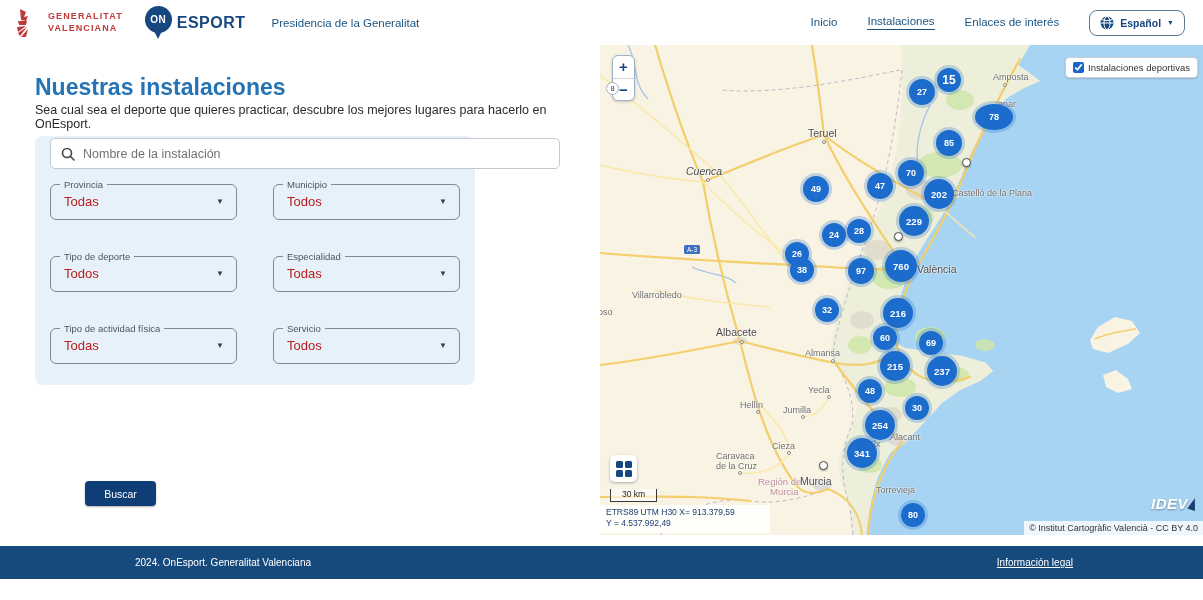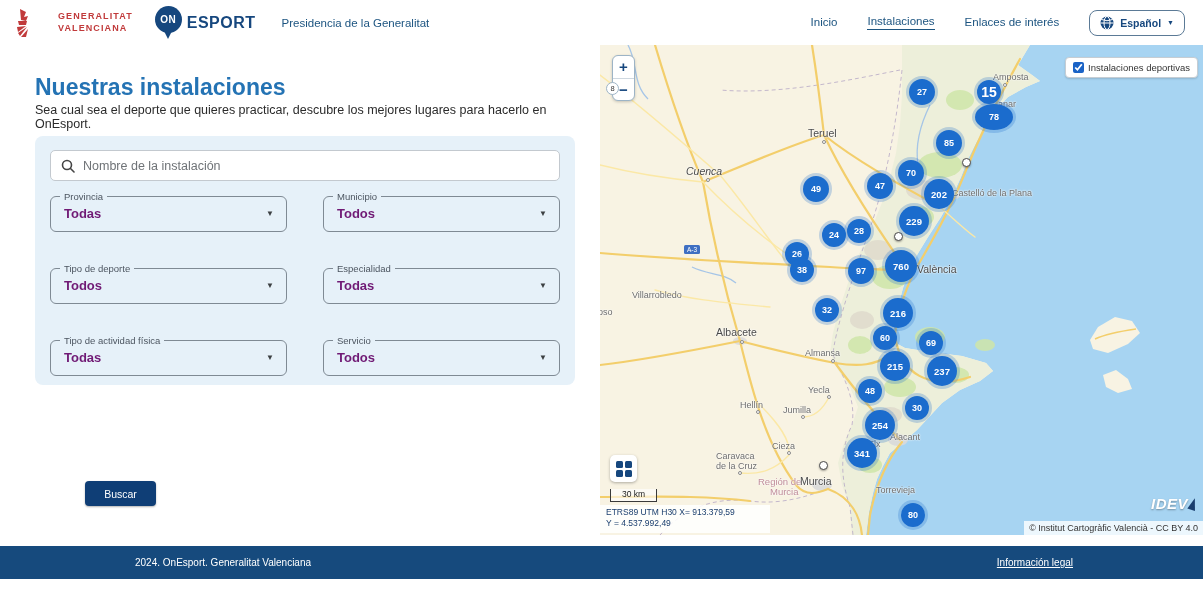--- a/index.html
+++ b/index.html
@@ -1,46 +1,46 @@
 <!DOCTYPE html>
 <html><head>
 <meta charset="utf-8">
 <style>
   * { margin:0; padding:0; box-sizing:border-box; }
   html,body { width:1203px; height:600px; background:#fff; font-family:"Liberation Sans", sans-serif; overflow:hidden; }
   .page { position:relative; width:1203px; height:600px; background:#fff; }
 
   
   .header { position:absolute; top:0; left:0; width:1203px; height:45px; background:#fff; display:flex; align-items:center; z-index:30; }
-  .brand { display:flex; align-items:center; gap:20px; margin-left:14px; }
+  .brand { display:flex; align-items:center; gap:10px; margin-left:14px; }
   .gva-text { color:#c13a3b; font-weight:700; font-size:9px; letter-spacing:1.1px; line-height:1.25; }
   .onesport { display:flex; align-items:center; gap:5px; margin-left:22px; }
   .on-balloon { position:relative; width:27px; height:34px; }
   .on-circle { width:27px; height:27px; border-radius:50%; background:#16477e; color:#fff; font-weight:800; font-size:10px; display:flex; align-items:center; justify-content:center; letter-spacing:.5px; }
   .on-tail { position:absolute; left:9px; top:25px; width:0; height:0; border-left:4.5px solid transparent; border-right:4.5px solid transparent; border-top:8px solid #16477e; }
   .esport-word { color:#16477e; font-weight:800; font-size:16px; letter-spacing:.5px; }
   .header-sub { margin-left:26px; color:#1c5480; font-size:11.5px; }
   .header-nav { margin-left:auto; display:flex; align-items:center; gap:30px; margin-right:18px; }
   .nav-link { color:#1c5480; font-size:11.5px; text-decoration:none; cursor:pointer; padding-bottom:2px; }
   .nav-link.active { border-bottom:1.5px solid #1c5480; }
   .lang-btn { display:flex; align-items:center; gap:6px; border:1px solid #5b7a96; border-radius:8px; padding:5px 10px; background:#fff; cursor:pointer; color:#16477e; font-size:10.5px; font-weight:600; }
   .lang-caret { font-size:7px; color:#16477e; }
 
   
   .page-title { position:absolute; left:35px; top:74px; color:#2473b4; font-size:23px; font-weight:700; }
   .page-subtitle { position:absolute; left:35px; top:103px; width:545px; color:#2b2b2b; font-size:12.5px; }
-  .filter-panel { position:absolute; left:35px; top:136px; width:540px; height:249px; background:#e6f1f9; border-radius:8px; padding:14px 15px; }
+  .filter-panel { position:absolute; left:35px; top:136px; width:440px; height:249px; background:#e6f1f9; border-radius:8px; padding:2px 15px; }
   .search-box { position:relative; width:510px; height:31px; background:#fff; border:1px solid #c3c9cf; border-radius:5px; display:flex; align-items:center; }
   .search-icon { margin:0 8px 0 10px; display:flex; }
   .search-input { border:none; outline:none; background:transparent; font-size:12.5px; color:#333; width:440px; font-family:"Liberation Sans", sans-serif; }
   .search-input::placeholder { color:#6f7377; }
   .filters-grid { display:grid; grid-template-columns:1fr 1fr; column-gap:12px; row-gap:13px; margin-top:15px;gap:36px; }
   .field { position:relative; height:36px; border:1px solid #7f8a94; border-radius:6px; cursor:pointer; }
   .field-label { position:absolute; top:-6px; left:9px; background:#e6f1f9; padding:0 4px; font-size:9.5px; color:#4c5560; }
-  .field-value { position:absolute; left:13px; top:0; line-height:34px; font-size:13px; font-weight:700; color:#701a75; }
+  .field-value { position:absolute; left:13px; top:0; line-height:34px; font-size:13px; font-weight:400; color:#b91c1c; }
   .field-caret { position:absolute; right:12px; top:0; line-height:34px; font-size:8px; color:#3c4043; }
   .buscar-btn { position:absolute; left:50px; top:345px; width:71px; height:25px; background:#0f3e76; color:#fff; border:none; border-radius:4px; font-size:10.5px; font-family:"Liberation Sans", sans-serif; cursor:pointer; box-shadow:0 1px 2px rgba(0,0,0,.3); }
 
   
   .map { position:absolute; left:600px; top:45px; width:603px; height:490px; background:#a7d4f2; overflow:hidden; }
   .map svg.basemap { position:absolute; left:0; top:0; }
   .map-label { position:absolute; white-space:nowrap; color:#6e6e6e; font-size:9px; text-shadow:0 0 2px #fff, 0 0 2px #fff; z-index:3; }
   .map-label.city { color:#4a4a4a; font-size:10.5px; }
   .map-label.region { color:#c08d9a; font-size:9.5px; }
   .town-dot { position:absolute; width:4px; height:4px; border-radius:50%; background:#fff; border:1px solid #8a8a8a; z-index:3; }
@@ -278,21 +278,21 @@
         <div class="town-dot" style="left: 227px; top: 350px;"></div>
         <div class="town-dot" style="left: 156px; top: 365px;"></div>
         <div class="town-dot" style="left: 201px; top: 370px;"></div>
         <div class="town-dot" style="left: 187px; top: 406px;"></div>
         <div class="town-dot" style="left: 138px; top: 426px;"></div>
         <div class="town-dot" style="left: 403px; top: 38px;"></div>
         <div class="poi-marker" style="left: 362px; top: 113px;"></div>
         <div class="poi-marker" style="left: 294px; top: 187px;"></div>
         <div class="poi-marker" style="left: 219px; top: 416px;"></div>
         <div class="cluster" style="height: 26px; width: 26px; left: 309px; top: 34px; font-size: 9px; background: rgb(27, 108, 205);">27</div>
-        <div class="cluster" style="height: 24px; width: 24px; left: 337px; top: 35px; font-size: 14px; background: rgb(27, 108, 205); margin-left: 40px;">15</div>
+        <div class="cluster" style="height: 24px; width: 24px; left: 337px; top: 23px; font-size: 12px; background: rgb(27, 108, 205);">15</div>
         <div class="cluster" style="height: 26px; width: 38px; left: 375px; top: 59px; font-size: 9px; background: rgb(27, 108, 205);">78</div>
         <div class="cluster" style="height: 26px; width: 26px; left: 336px; top: 85px; font-size: 9px; background: rgb(27, 108, 205);">85</div>
         <div class="cluster" style="height: 26px; width: 26px; left: 298px; top: 115px; font-size: 9px; background: rgb(27, 108, 205);">70</div>
         <div class="cluster" style="height: 26px; width: 26px; left: 267px; top: 128px; font-size: 9px; background: rgb(27, 108, 205);">47</div>
         <div class="cluster" style="height: 30px; width: 30px; left: 324px; top: 134px; font-size: 9.5px; background: rgb(27, 108, 205);">202</div>
         <div class="cluster" style="height: 26px; width: 26px; left: 203px; top: 131px; font-size: 9px; background: rgb(27, 108, 205);">49</div>
         <div class="cluster" style="height: 30px; width: 30px; left: 299px; top: 161px; font-size: 9.5px; background: rgb(27, 108, 205);">229</div>
         <div class="cluster" style="height: 24px; width: 24px; left: 222px; top: 178px; font-size: 9px; background: rgb(27, 108, 205);">24</div>
         <div class="cluster" style="height: 24px; width: 24px; left: 247px; top: 174px; font-size: 9px; background: rgb(27, 108, 205);">28</div>
         <div class="cluster" style="height: 24px; width: 24px; left: 185px; top: 197px; font-size: 9px; background: rgb(27, 108, 205);">26</div>

